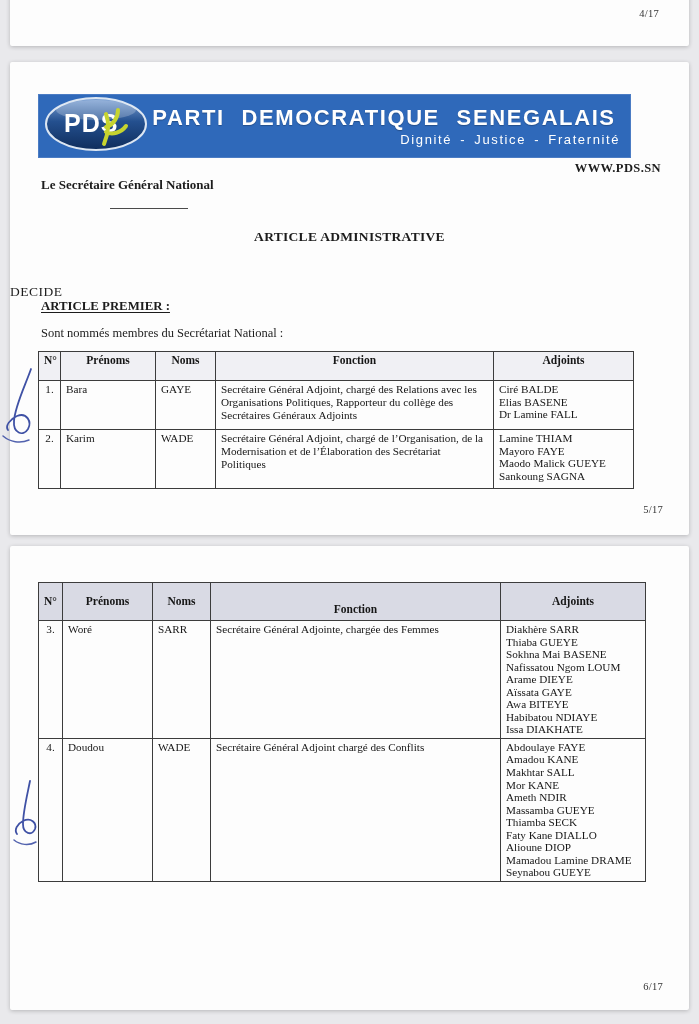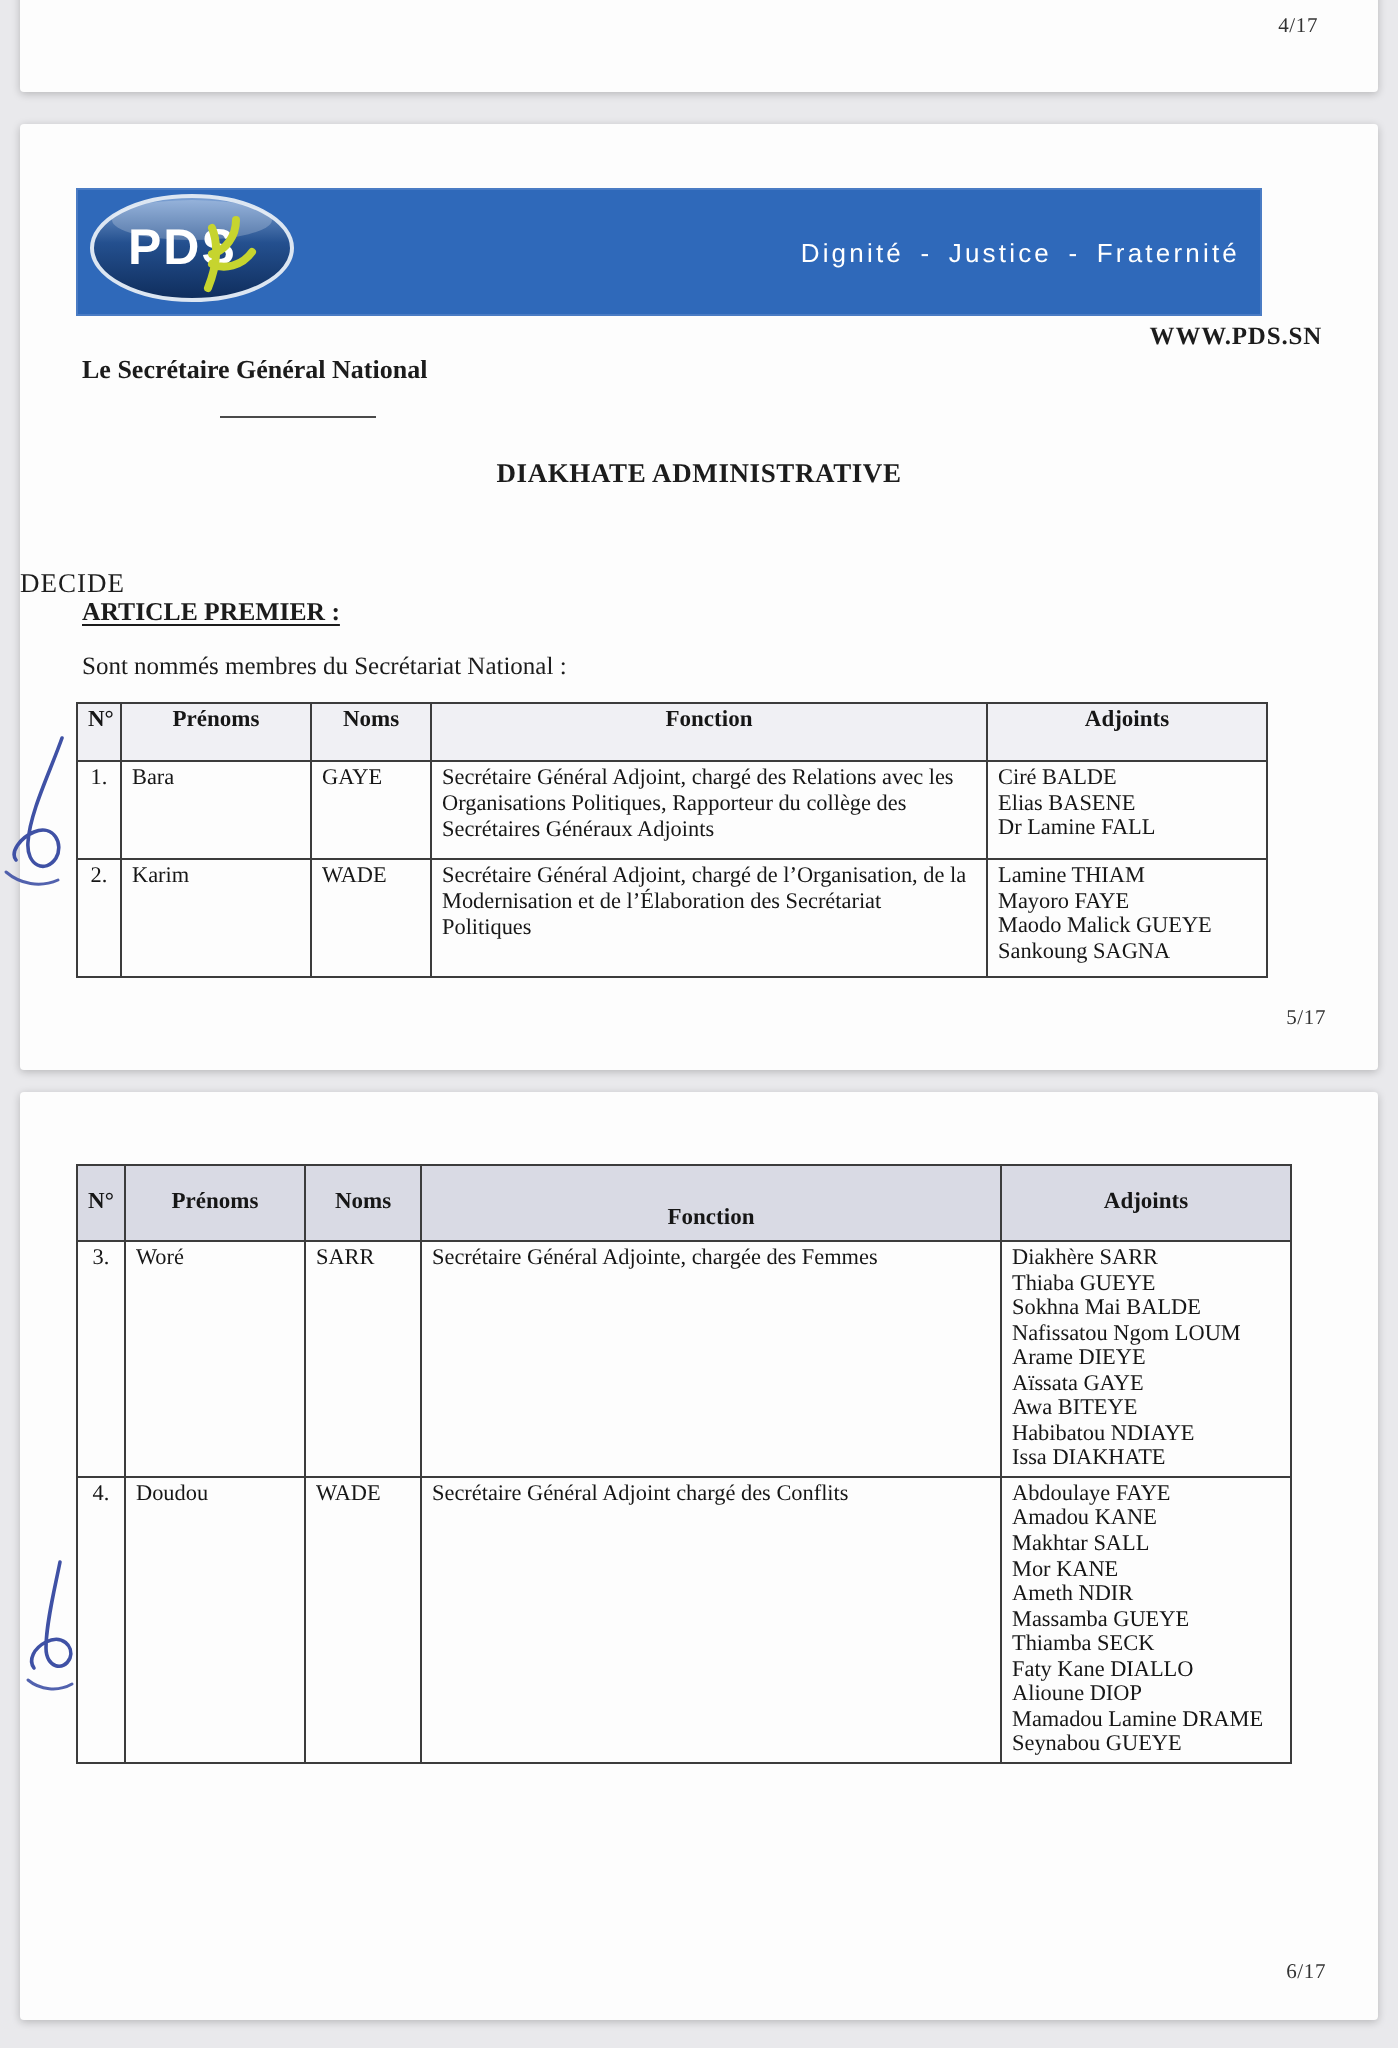--- a/index.html
+++ b/index.html
@@ -94,28 +94,29 @@
             <stop offset="1" stop-color="#0f2d5c"></stop>
           </linearGradient>
         </defs>
         <ellipse cx="52" cy="28" rx="50" ry="26" fill="url(#ovalg)" stroke="#dce6f2" stroke-width="2"></ellipse>
         <ellipse cx="52" cy="14" rx="40" ry="10" fill="#ffffff" opacity="0.22"></ellipse>
         <text x="20" y="36" font-family="Liberation Sans, sans-serif" font-weight="bold" font-size="25" fill="#ffffff" letter-spacing="1">PDS</text>
         <path d="M60 48 C64 38 66 28 62 18 M62 31 C69 29 74 22 74 14 M62 36 C68 39 77 37 82 30" stroke="#c6d42f" stroke-width="4" fill="none" stroke-linecap="round"></path>
       </svg>
     </span>
     <div class="banner-text">
+      <div class="banner-title">PARTI DEMOCRATIQUE SENEGALAIS</div>
       <div class="banner-motto">Dignité - Justice - Fraternité</div>
     </div>
   </div>
 
   <div class="website">WWW.PDS.SN</div>
   <div class="author">Le Secrétaire Général National</div>
   <div class="author-underline"></div>
-  <div class="doc-title">DIAKHATE ADMINISTRATIVE</div>
+  <div class="doc-title">ARTICLE ADMINISTRATIVE</div>
   <div class="decide">DECIDE</div>
   <div class="article">ARTICLE PREMIER :</div>
   <div class="intro">Sont nommés membres du Secrétariat National :</div>
 
   <table class="doc-table" id="t5">
     <colgroup>
       <col style="width:22px">
         <col style="width:95px">
         <col style="width:60px">
         <col style="width:278px">
@@ -176,21 +177,21 @@
       </tr>
     </thead>
     <tbody>
       <tr>
         <td class="c-num">3.</td>
         <td>Woré</td>
         <td>SARR</td>
         <td>Secrétaire Général Adjointe, chargée des Femmes</td>
         <td class="c-adj">Diakhère SARR
 Thiaba GUEYE
-Sokhna Mai BALDE
+Sokhna Mai BASENE
 Nafissatou Ngom LOUM
 Arame DIEYE
 Aïssata GAYE
 Awa BITEYE
 Habibatou NDIAYE
 Issa DIAKHATE</td>
       </tr>
       <tr>
         <td class="c-num">4.</td>
         <td>Doudou</td>

